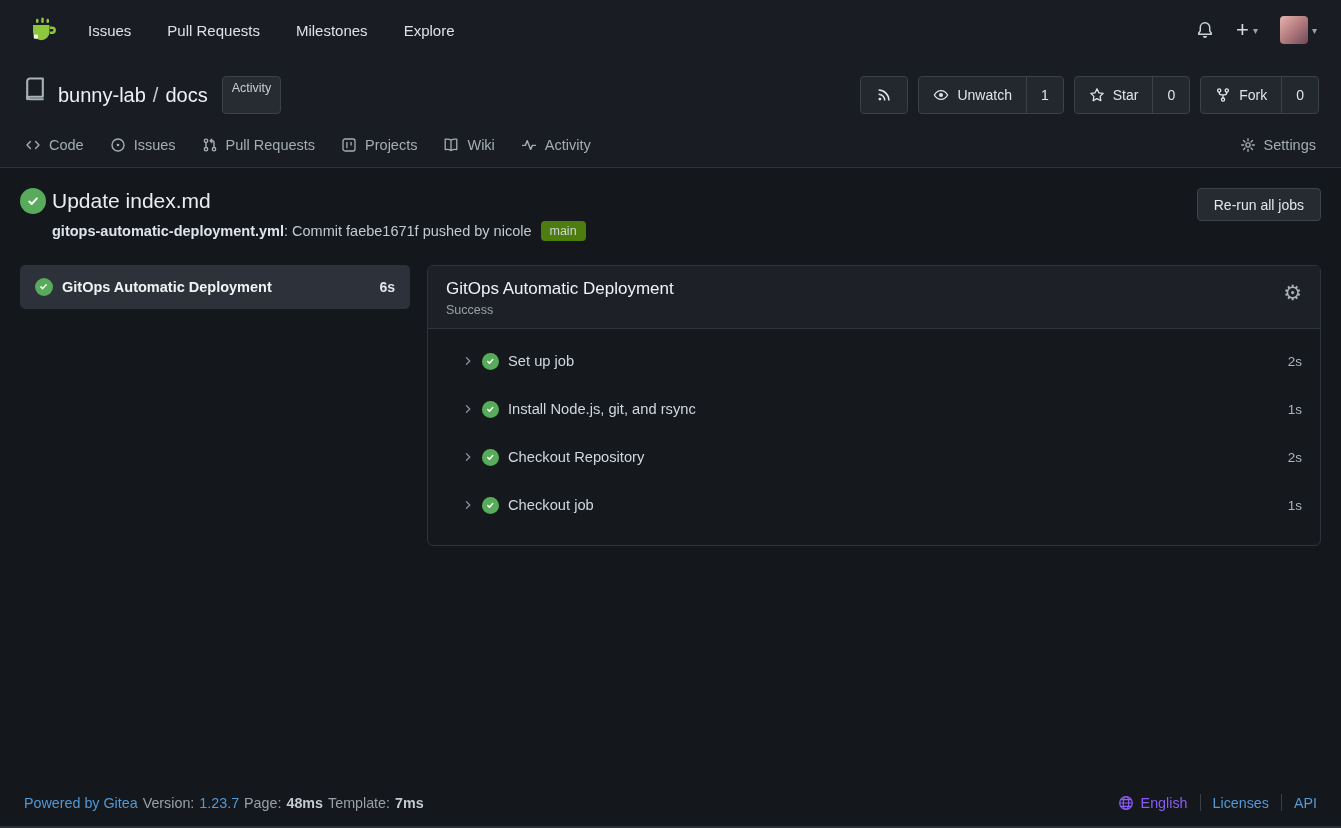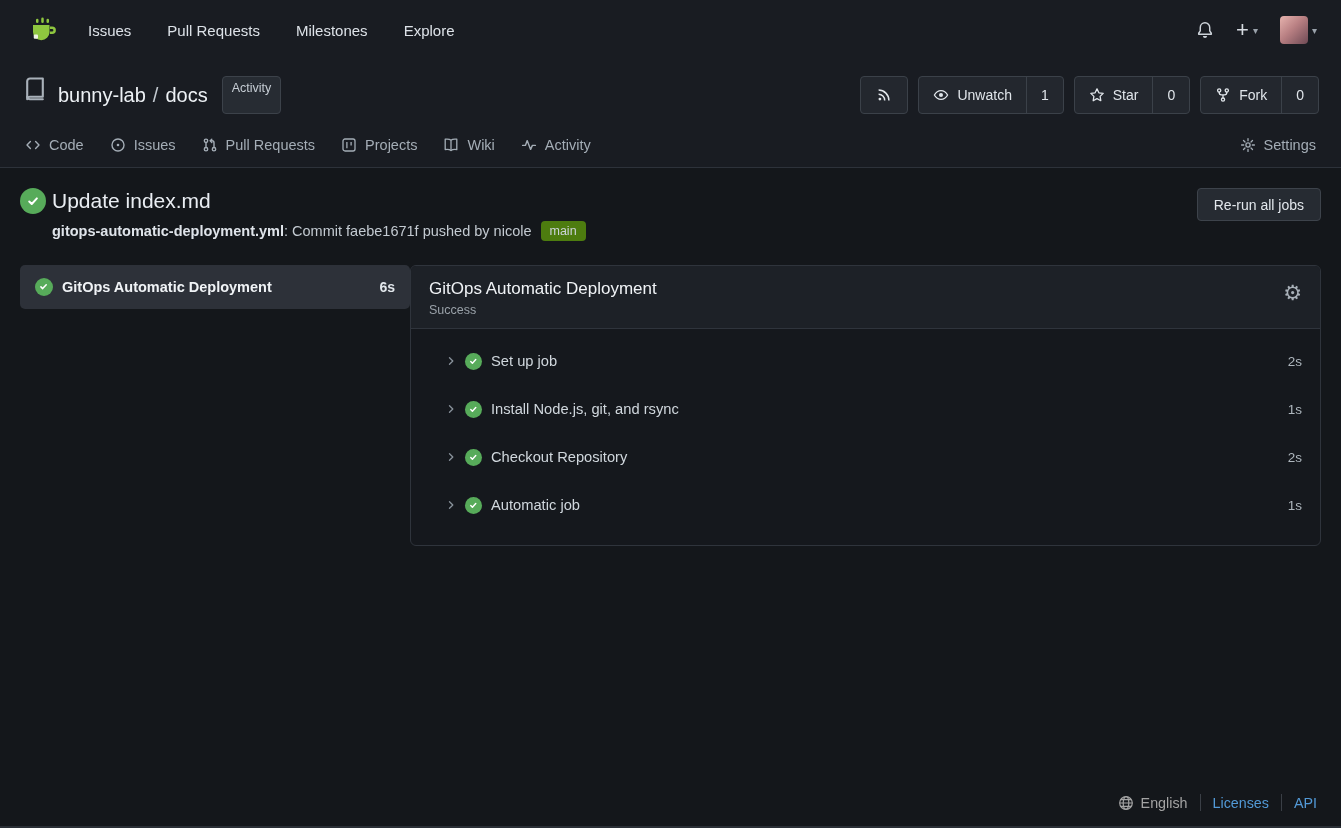--- a/index.html
+++ b/index.html
@@ -99,21 +99,21 @@
     padding: 0 16px;
     background: #262b32;
     border: 1px solid #3d434b;
     border-radius: 4px;
     color: #e2e7ec;
     font-size: 14px;
     cursor: pointer;
     white-space: nowrap;
   }
 
-  .columns { display: flex; margin-top: 20px; align-items: flex-start; }
+  .columns { display: flex; gap: 17px; margin-top: 20px; align-items: flex-start; }
   .left-col { width: 390px; flex-shrink: 0; }
   .job-item {
     display: flex; align-items: center; gap: 9px;
     background: #2d3139;
     border-radius: 5px;
     padding: 13px 15px;
     cursor: pointer;
   }
   .job-item-name { color: #f0f3f6; font-weight: 700; font-size: 14.5px; flex: 1; }
   .job-item-duration { color: #e2e7ec; font-weight: 700; font-size: 14px; }
@@ -164,21 +164,21 @@
     align-items: center;
     padding: 15px 24px;
     font-size: 14.3px;
     color: #98a1a8;
     border-bottom: 2px solid #2a2f36;
   }
   .footer-left { display: flex; align-items: center; gap: 5px; }
   .footer-right { margin-left: auto; display: flex; align-items: center; }
   .link-blue { color: #5299d6; }
   .metric { font-weight: 700; color: #c3cbd2; }
-  .lang-wrap { display: flex; align-items: center; gap: 7px; color: #a3a3a3; cursor: pointer; }
+  .lang-wrap { display: flex; align-items: center; gap: 7px; color: #8b5cf6; cursor: pointer; }
   .v-div { width: 1px; height: 17px; background: #3a3f46; margin: 0 12px; }
 
   svg.ic { display: block; }
 </style>
 </head>
 <body>
 
 <div class="navbar">
   <div class="logo-wrap">
     <svg class="ic" width="32" height="30" viewBox="0 0 24 24">
@@ -429,31 +429,40 @@
             <span class="step-chevron">
               <svg class="ic" width="12" height="12" viewBox="0 0 16 16">
                   <path d="M6 3.6 10.4 8 6 12.4" fill="none" stroke="currentColor" stroke-width="1.8" stroke-linecap="round" stroke-linejoin="round"></path>
                 </svg>
             </span>
             <span class="check-circle s17">
               <svg viewBox="0 0 16 16">
                   <path d="M4.2 8.4l2.5 2.5 5.1-5.5" fill="none" stroke="#fff" stroke-width="2.2" stroke-linecap="round" stroke-linejoin="round"></path>
                 </svg>
             </span>
-            <span class="step-name">Automatic job</span>
+            <span class="step-name">Checkout job</span>
             <span class="step-duration">1s</span>
           </div>
 
         </div>
       </div>
     </div>
   </div>
 </div>
 
 <div class="footer">
+  <div class="footer-left">
+    <a class="link-blue">Powered by Gitea</a>
+    <span>Version:</span>
+    <a class="link-blue">1.23.7</a>
+    <span>Page:</span>
+    <span class="metric">48ms</span>
+    <span>Template:</span>
+    <span class="metric">7ms</span>
+  </div>
   <div class="footer-right">
     <span class="lang-wrap">
       <svg class="ic" width="16" height="16" viewBox="0 0 16 16" fill="none" stroke="currentColor" stroke-width="1.2">
         <circle cx="8" cy="8" r="6.3"></circle>
         <ellipse cx="8" cy="8" rx="2.8" ry="6.3"></ellipse>
         <path d="M1.7 8h12.6M2.6 4.7h10.8M2.6 11.3h10.8"></path>
       </svg>
       <span>English</span>
     </span>
     <span class="v-div"></span>

